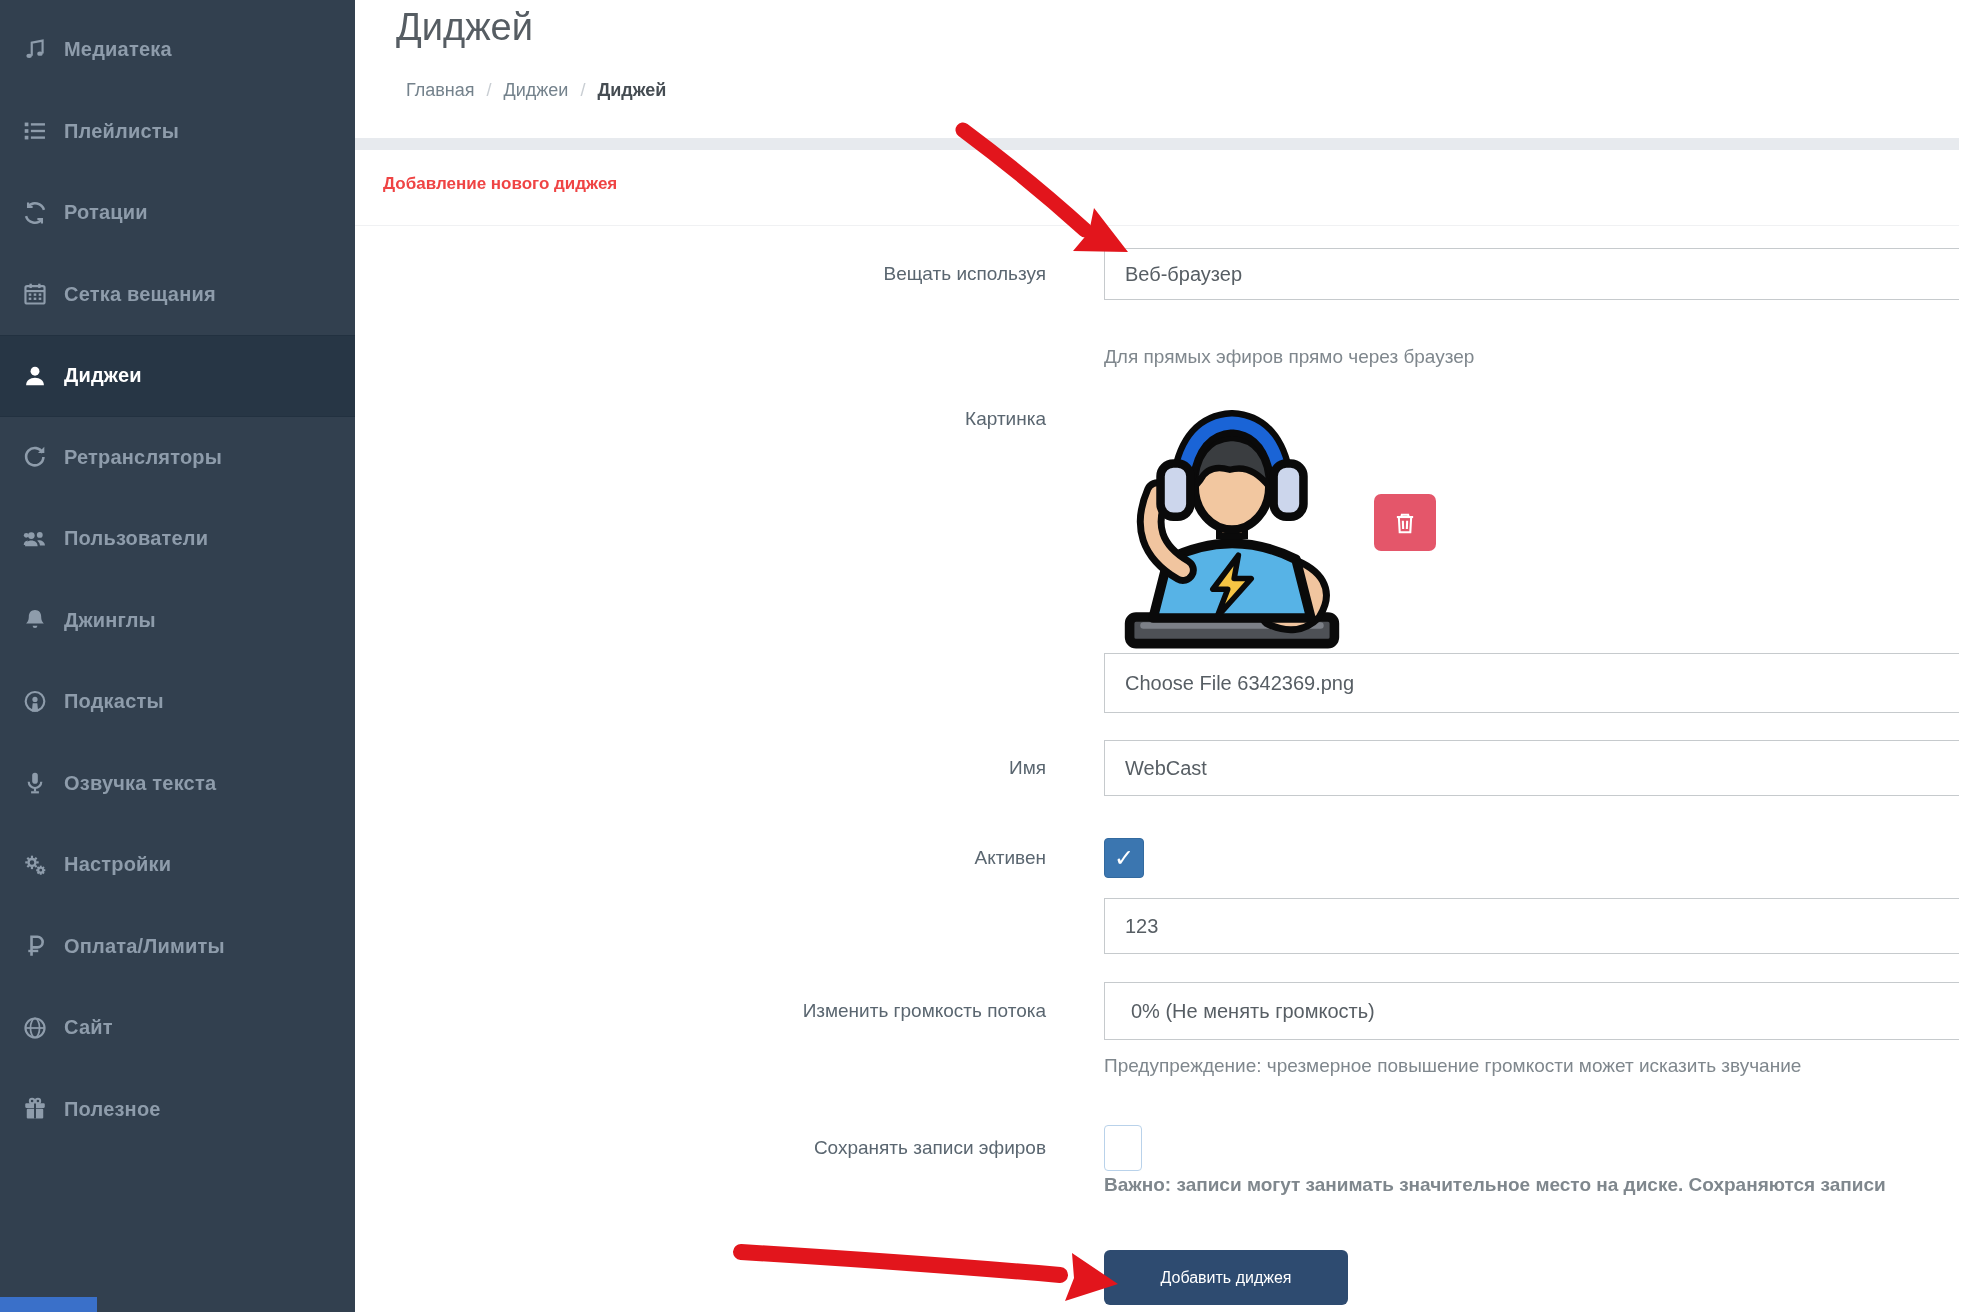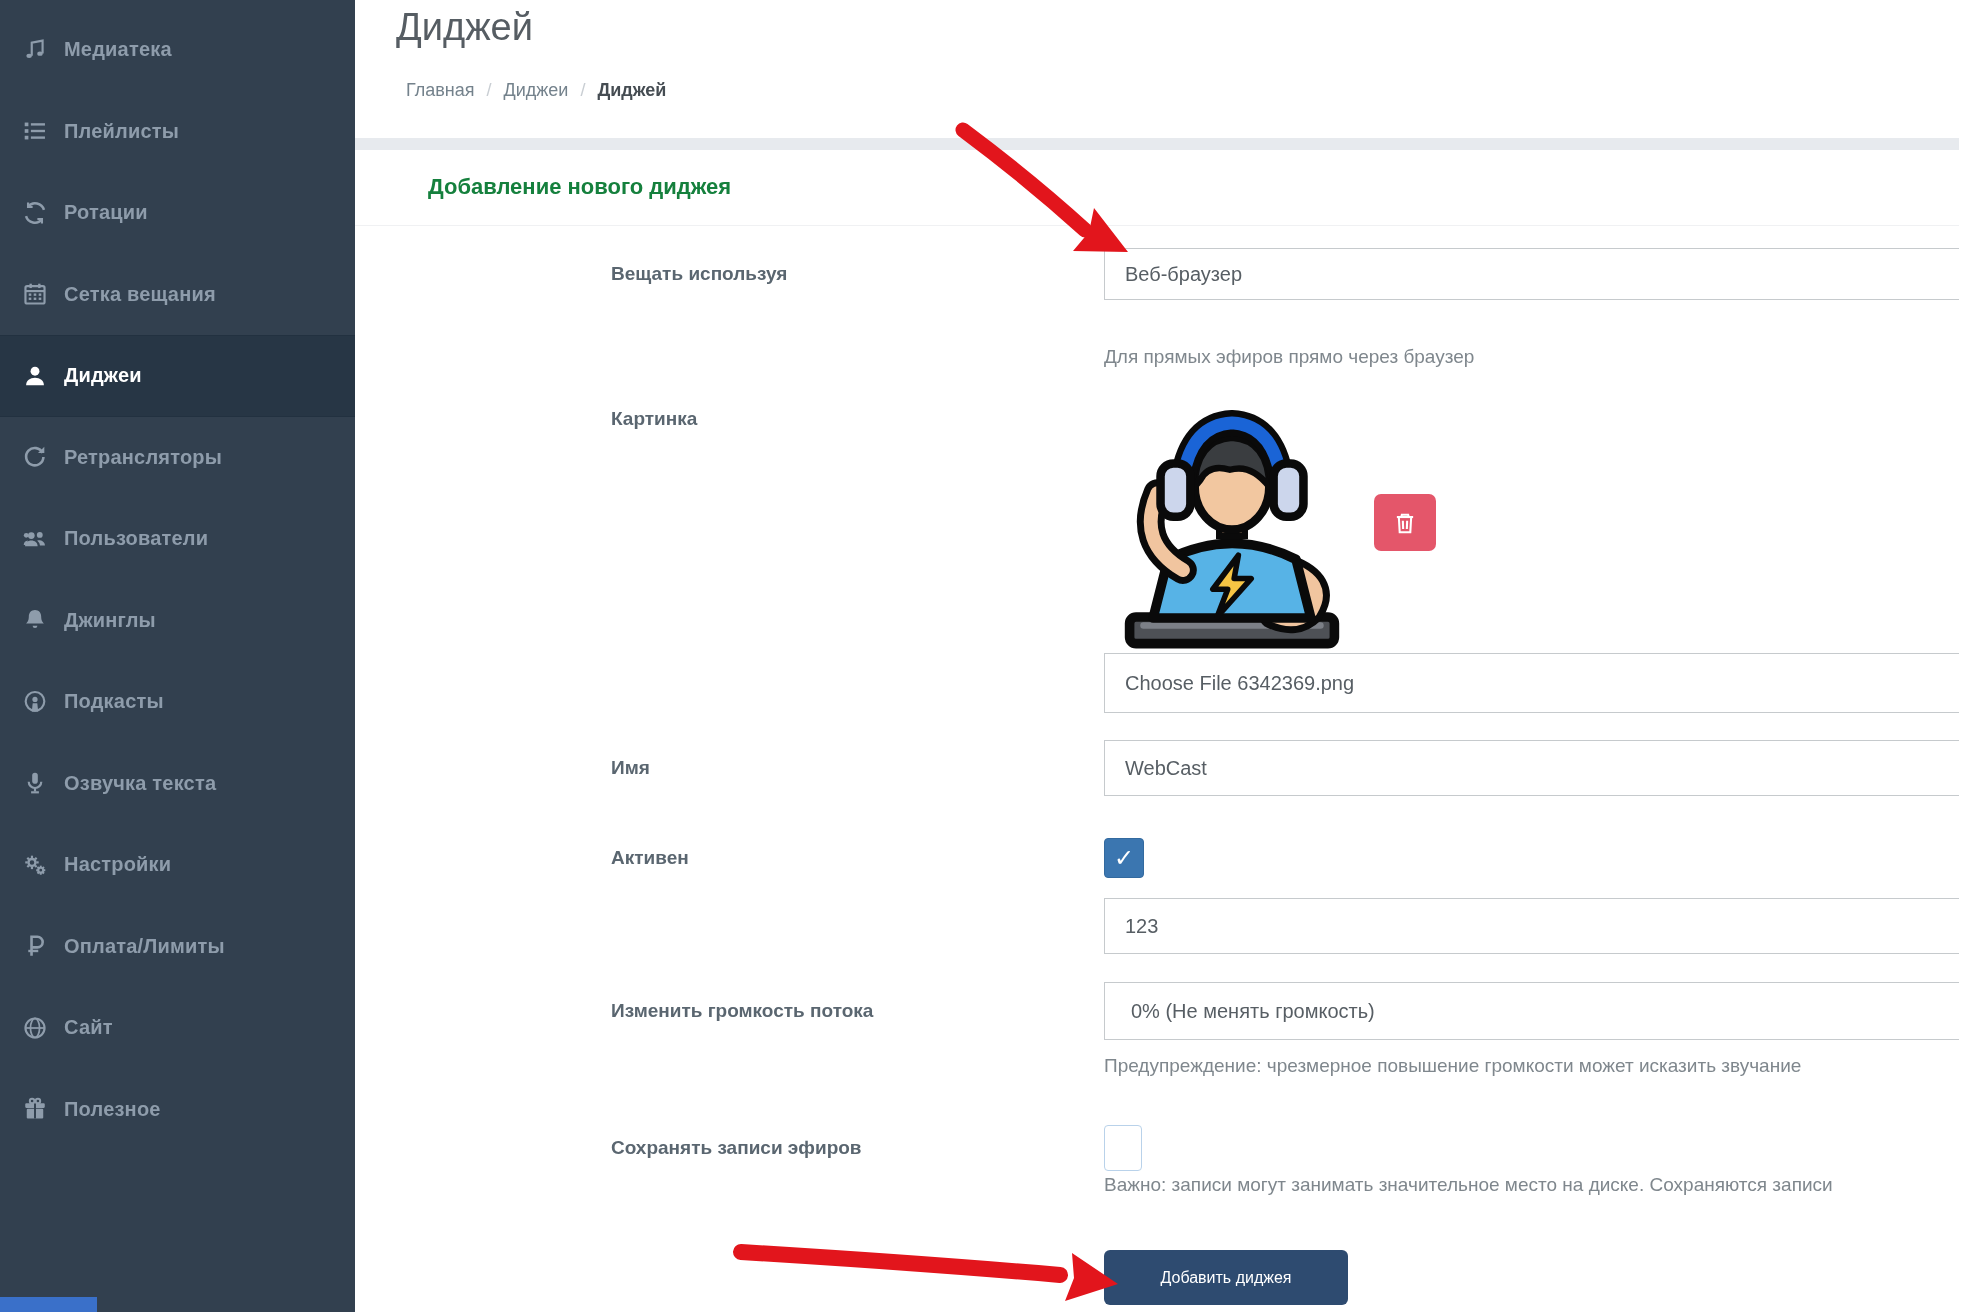--- a/index.html
+++ b/index.html
@@ -30,26 +30,26 @@
   
   .main{position:absolute;left:355px;top:0;right:0;bottom:0;background:#fff;}
   .page-title{position:absolute;left:41px;top:6px;font-size:38px;font-weight:400;color:#565d63;}
   .breadcrumb{position:absolute;left:51px;top:80px;font-size:18px;color:#74828c;}
   .breadcrumb a{color:#74828c;text-decoration:none;}
   .breadcrumb .sep{color:#c9ced3;margin:0 12px;}
   .breadcrumb .current{color:#454c52;font-weight:700;}
   .gray-strip{position:absolute;left:0;right:0;top:138px;height:12px;background:#e7eaee;}
 
   
-  .card-title{position:absolute;left:28px;top:174px;font-size:22px;font-weight:700;color:#15803d;margin-left:45px;}
+  .card-title{position:absolute;left:28px;top:174px;font-size:17px;font-weight:700;color:#ef4444;}
   .card-divider{position:absolute;left:0;right:0;top:225px;height:1px;background:#f0f1f3;}
 
   
-  .flabel{position:absolute;left:256px;width:450px;
-    font-size:19px;font-weight:700;color:var(--label-col);}
+  .flabel{position:absolute;left:241px;width:450px;text-align:right;
+    font-size:19px;font-weight:400;color:var(--label-col);}
   .input{position:absolute;left:749px;right:-8px;border:1px solid var(--border);
     background:#fff;font-size:20px;color:var(--input-text);display:flex;align-items:center;
     padding-left:20px;cursor:text;}
   .help{position:absolute;left:749px;right:0;font-size:19px;color:var(--help-text);
     white-space:nowrap;overflow:hidden;line-height:24px;}
 
   .dj-art{position:absolute;left:749px;top:393px;width:256px;height:256px;}
   .btn-danger{position:absolute;left:1019px;top:494px;width:62px;height:57px;background:#e4566a;
     border:none;border-radius:7px;cursor:pointer;display:flex;align-items:center;justify-content:center;}
   .btn-danger svg{width:26px;height:26px;}
@@ -331,21 +331,21 @@
     </div>
 
     <label class="flabel" style="top:982px;line-height:58px;">Изменить громкость потока</label>
     <div class="input" style="top:982px;height:58px;padding-left:26px;">
       <span>0% (Не менять громкость)</span>
     </div>
     <div class="help" style="top:1054px;">Предупреждение: чрезмерное повышение громкости может исказить звучание</div>
 
     <label class="flabel" style="top:1125px;line-height:46px;">Сохранять записи эфиров</label>
     <div class="checkbox unchecked" style="top:1125px;"></div>
-    <div class="help" style="top:1173px;">Важно: записи могут занимать значительное место на диске. Сохраняются записи</div>
+    <div class="help" style="top:1173px;font-weight:bold;">Важно: записи могут занимать значительное место на диске. Сохраняются записи</div>
 
     <button class="btn-primary">Добавить диджея</button>
 
   </main>
 
   <svg class="annot" viewBox="0 0 1983 1312">
     <g>
       <path d="M 963 130 Q 1030 180 1085 230" fill="none" stroke="#e2151c" stroke-width="15" stroke-linecap="round"></path>
       <polygon points="1128,252 1073,251 1089,232 1094,208" fill="#e2151c"></polygon>
     </g>

